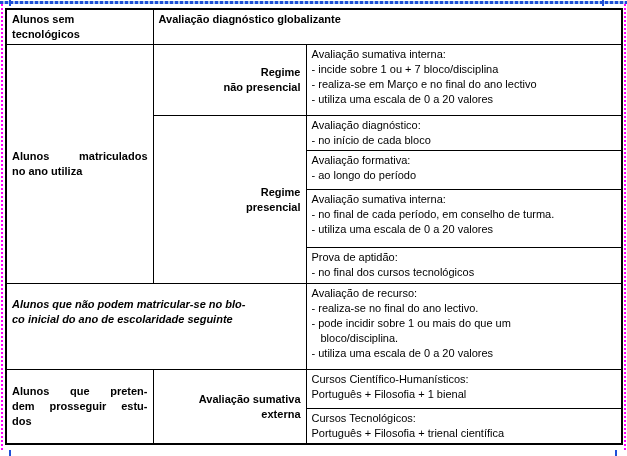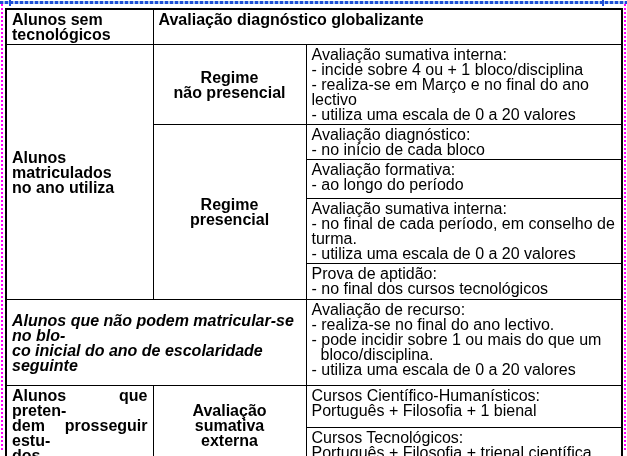--- a/index.html
+++ b/index.html
@@ -32,28 +32,28 @@
   table.tbl {
     position: absolute; left: 5px; top: 8px;
     border-collapse: collapse;
     table-layout: fixed;
     border: 2px solid #000;
   }
   td {
     border: 1px solid #000;
     background: #fff;
     padding: 2px 5px;
-    font-size: 16px;
+    font-size: 11px;
     line-height: 15px;
     vertical-align: top;
     overflow: hidden;
   }
   .bold { font-weight: bold; }
   .mid  { vertical-align: middle; }
-  .ctr  { text-align: center; }
+  .ctr  { text-align: right; }
   .t    { font-weight: normal; }
   .b    { font-weight: normal; }
   .jl   { text-align: justify; text-align-last: justify; }
   .indent { padding-left: 9px; }
   .padtop { padding-top: 13px; font-style: italic; }
 </style>
 </head>
 <body>
 
 <div class="guide-top"></div>
@@ -86,21 +86,21 @@
     <td class="bold mid" rowspan="5">
       <div class="jl">Alunos matriculados</div>
       <div>no ano utiliza</div>
     </td>
     <td class="bold mid ctr">
       <div>Regime</div>
       <div>não presencial</div>
     </td>
     <td>
       <div class="t">Avaliação sumativa interna:</div>
-      <div class="b">- incide sobre 4 ou + 1 bloco/disciplina</div>
+      <div class="b">- incide sobre 1 ou + 7 bloco/disciplina</div>
       <div class="b">- realiza-se em Março e no final do ano lectivo</div>
       <div class="b">- utiliza uma escala de 0 a 20 valores</div>
     </td>
   </tr>
 
   <tr style="height:34px">
     <td class="bold mid ctr" rowspan="4">
       <div>Regime</div>
       <div>presencial</div>
     </td>

